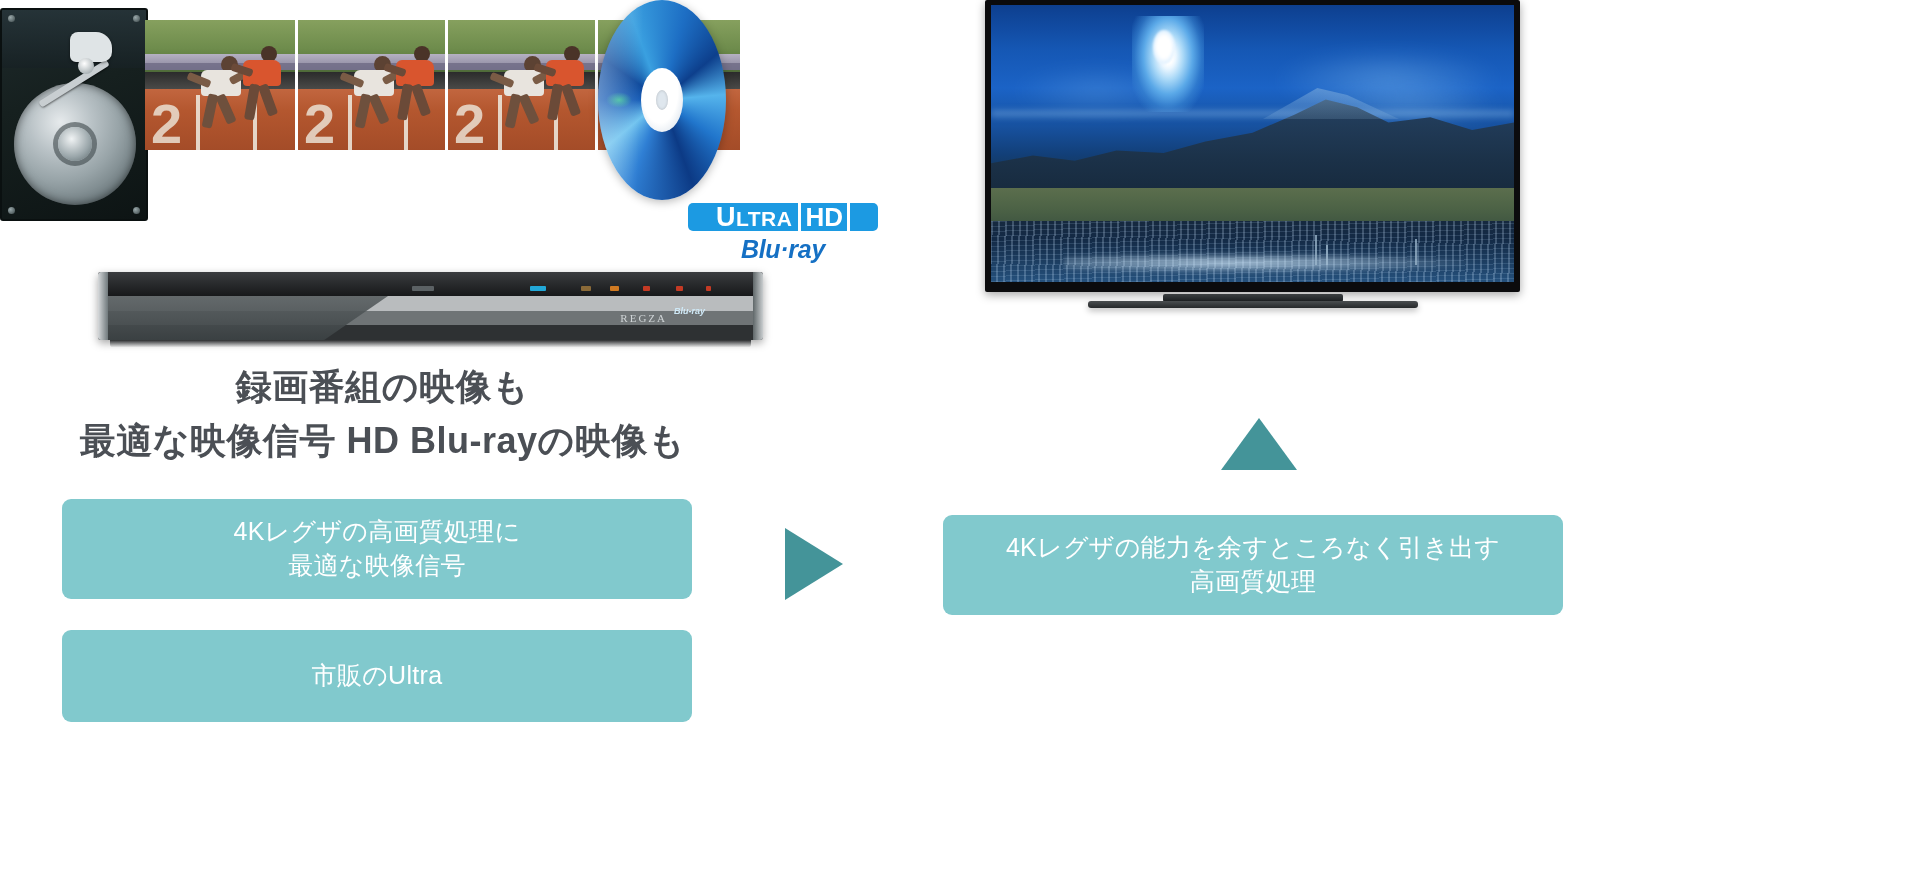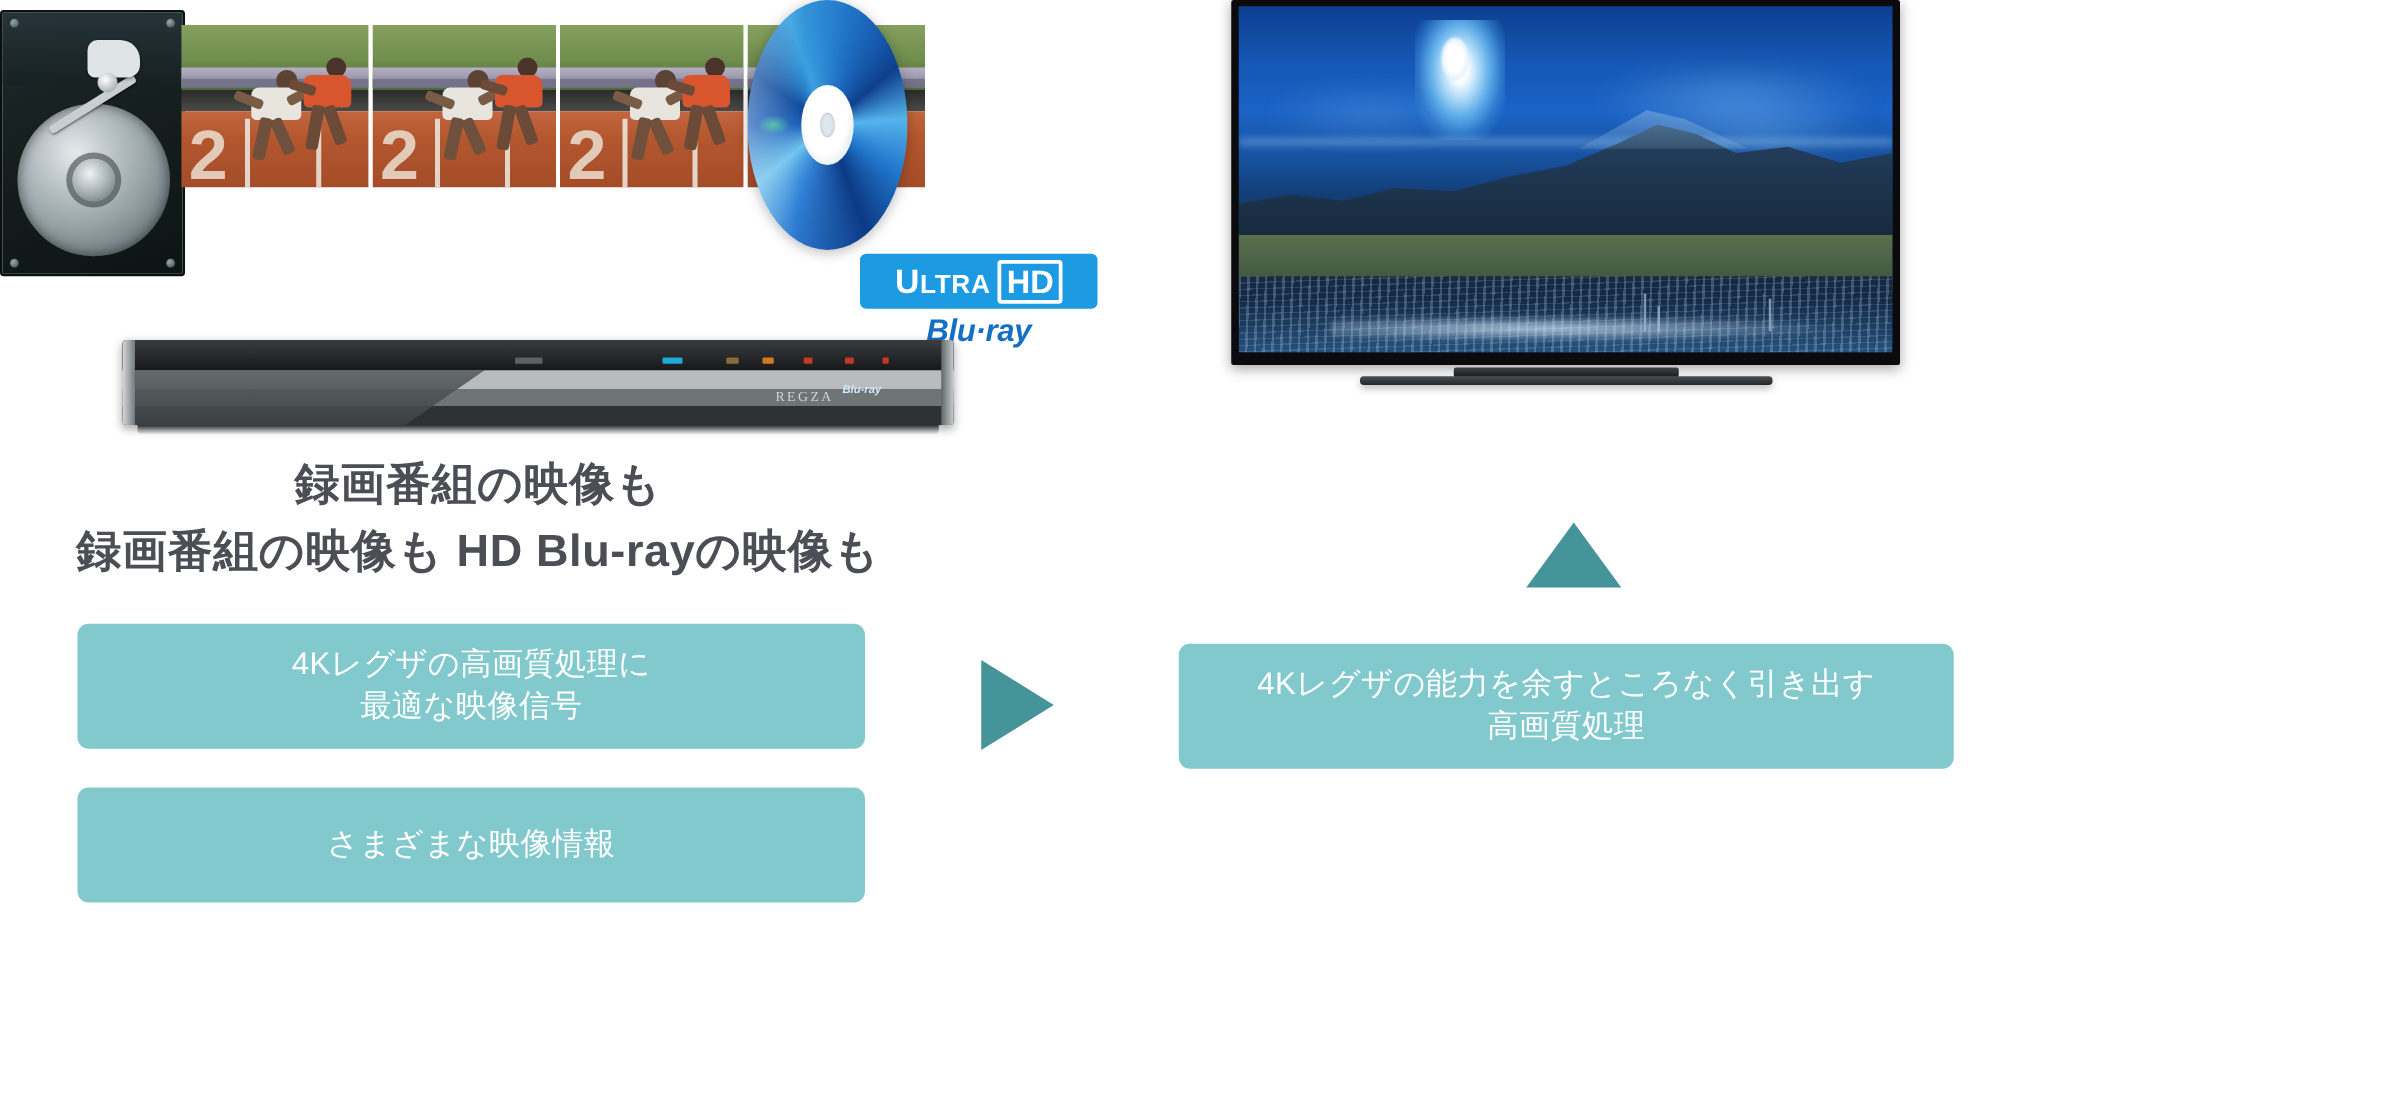--- a/index.html
+++ b/index.html
@@ -94,21 +94,21 @@
     transform: rotate(-8deg);
   }
   .disc .greenglint {
     position:absolute; left:8px; top:92px; width:26px; height:16px; border-radius:50%;
     background: radial-gradient(ellipse, rgba(60,200,150,.85), rgba(60,200,150,0) 70%);
   }
 
   
   .uhd-logo { position: absolute; left: 688px; top: 203px; width: 190px; height: 76px; }
   .uhd-bar {
-    width: 190px; height: 44px; border-radius: 5px;
+    width: 190px; height: 28px; border-radius: 5px;
     background: #1c9ae2;
     display: flex; align-items: center; justify-content: center; gap: 6px;
   }
   .uhd-ultra {
     color: #ffffff; font-weight: 800; letter-spacing: .5px;
     font-family: "Liberation Sans","DejaVu Sans",sans-serif;
   }
   .uhd-ultra .big { font-size: 27px; }
   .uhd-ultra .sm  { font-size: 21px; }
   .uhd-hd {
@@ -412,33 +412,33 @@
         <div class="led red" style="left:578px"></div>
         <div class="led red" style="left:608px;width:5px"></div>
         <div class="rec-logo">REGZA</div>
         <div class="rec-bd">Blu-ray</div>
       </div>
       <div class="rec-shadow"></div>
     </div>
 
     <div class="caption">
       <div>録画番組の映像も</div>
-      <div>録画番組の映像も HD Blu-rayの映像も</div>
+      <div>最適な映像信号 HD Blu-rayの映像も</div>
     </div>
   </div>
 
   <div class="teal-box box-left-1">
     <div>
       <div>4Kレグザの高画質処理に</div>
       <div>最適な映像信号</div>
     </div>
   </div>
 
   <div class="teal-box box-left-2">
-    <div>さまざまな映像情報</div>
+    <div>市販のUltra</div>
   </div>
 
   <div class="tri-right"></div>
 
   <div class="tri-up"></div>
 
   <div class="tv">
     <div class="tv-frame">
       <div class="tv-screen">
         <div class="cloud cl3"></div>

